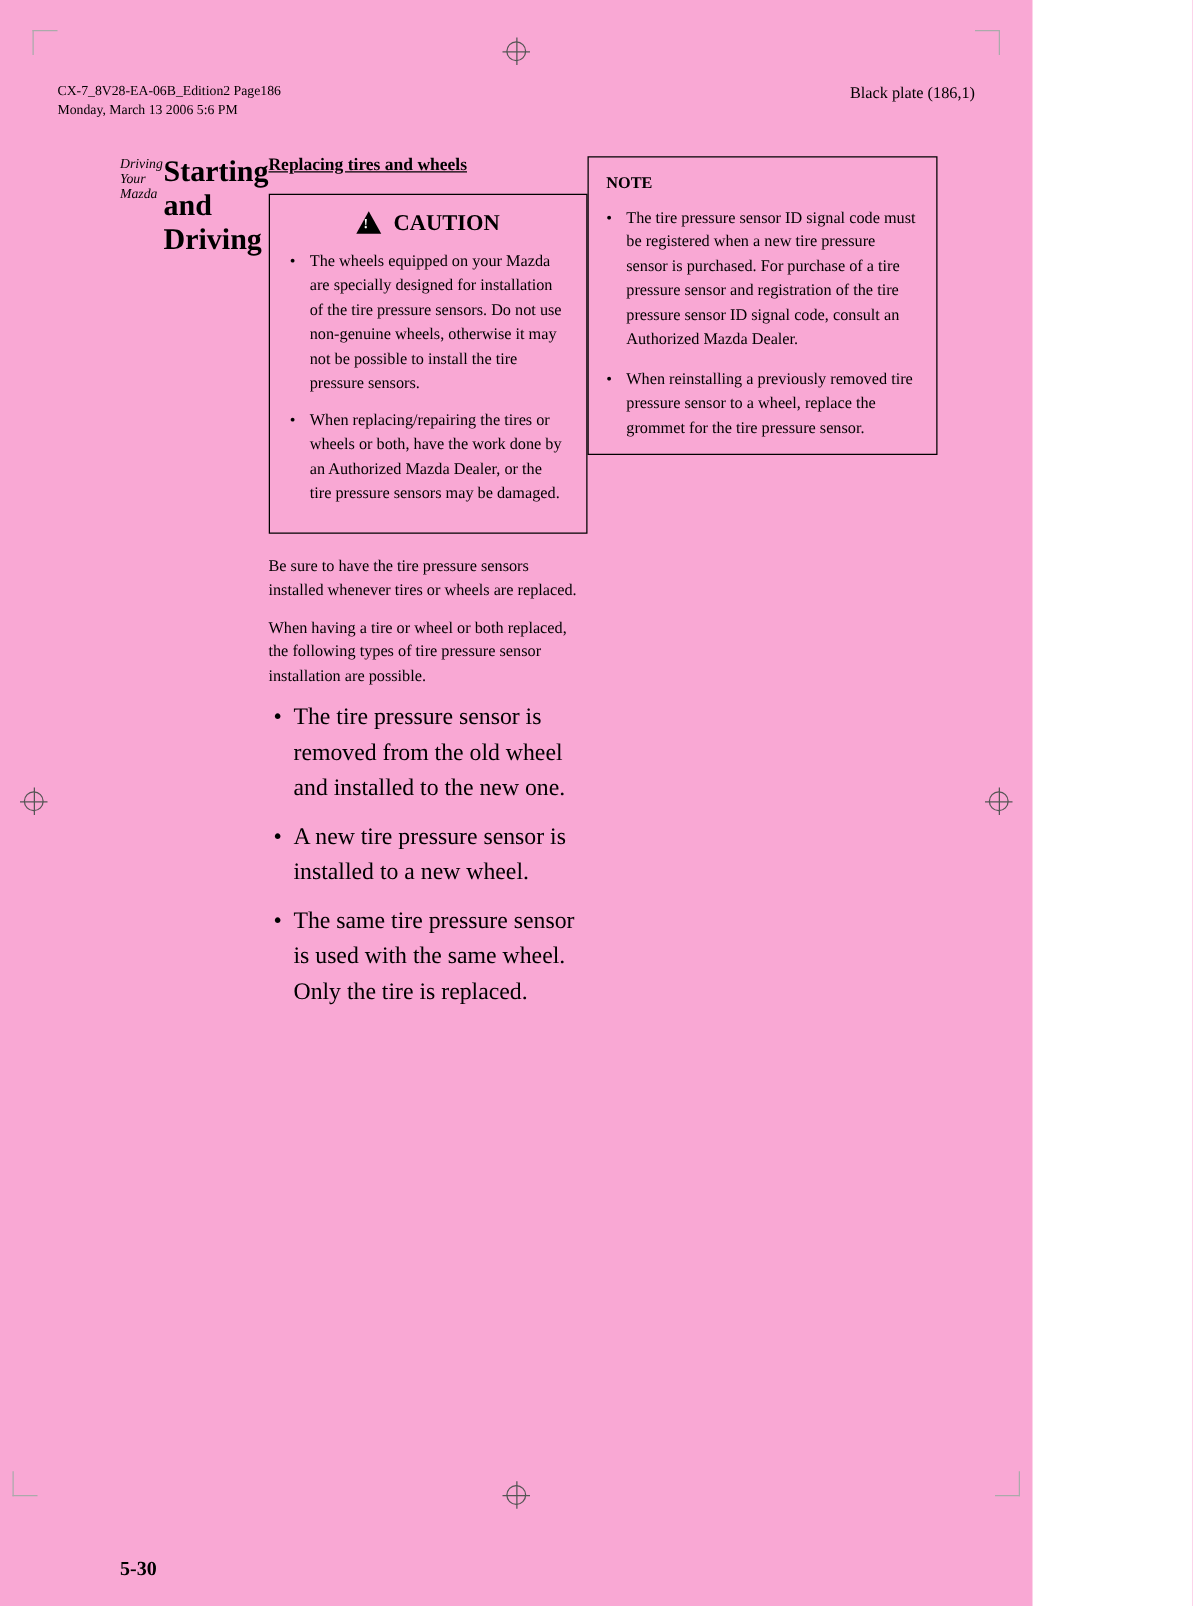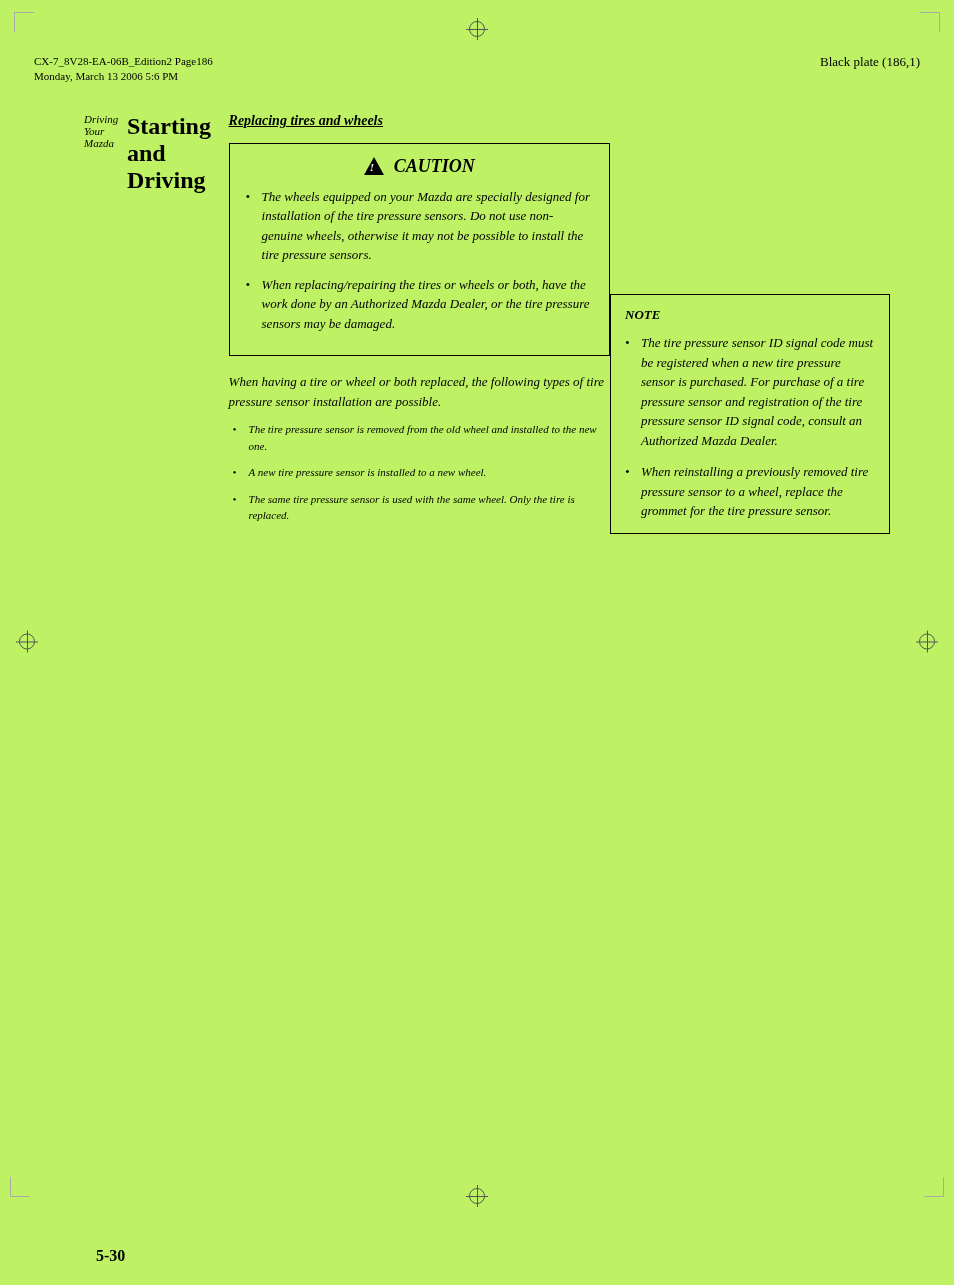--- a/index.html
+++ b/index.html
@@ -12,25 +12,25 @@
       width: 954px;
       min-height: 1285px;
       background: #ffffff;
       font-family: 'Times New Roman', Times, serif;
       font-size: 14px;
       color: #000000;
       position: relative;
     }
 
     .page-container {
-      width: 954px;
+      width: 826px;
       min-height: 1285px;
-      background: #bef264;
-      position: relative;
-      padding: 4px;
+      background: #f9a8d4;
+      position: relative;
+      padding: 16px;
     }
 
     
     .header-bar {
       display: flex;
       justify-content: space-between;
       align-items: flex-start;
       padding: 12px 30px 8px 30px;
       border-bottom: none;
     }
@@ -66,22 +66,21 @@
 
     .section-divider {
       border: none;
       border-top: 2px solid #000;
       margin-bottom: 20px;
     }
 
     
     .two-col {
       display: flex;
-      align-items: flex-end;
-      font-style: italic;
+      align-items: flex-start;
     }
 
     .left-col {
       flex: 1;
       min-width: 0;
     }
 
     .right-col {
       width: 280px;
       flex-shrink: 0;
@@ -178,21 +177,21 @@
     .bullet-list {
       list-style: none;
       padding: 0;
       margin-bottom: 0;
     }
 
     .bullet-list li {
       padding-left: 20px;
       position: relative;
       margin-bottom: 10px;
-      font-size: 11px;
+      font-size: 19px;
       line-height: 1.5;
     }
 
     .bullet-list li::before {
       content: "•";
       position: absolute;
       left: 4px;
     }
 
     
@@ -391,20 +390,21 @@
           <div class="caution-title">
             <span class="warning-triangle"></span>
             <span>CAUTION</span>
           </div>
           <ul class="caution-list">
             <li>The wheels equipped on your Mazda are specially designed for installation of the tire pressure sensors. Do not use non-genuine wheels, otherwise it may not be possible to install the tire pressure sensors.</li>
             <li>When replacing/repairing the tires or wheels or both, have the work done by an Authorized Mazda Dealer, or the tire pressure sensors may be damaged.</li>
           </ul>
         </div>
 
+        <p class="body-text">Be sure to have the tire pressure sensors installed whenever tires or wheels are replaced.</p>
         <p class="body-text">When having a tire or wheel or both replaced, the following types of tire pressure sensor installation are possible.</p>
 
         <ul class="bullet-list">
           <li>The tire pressure sensor is removed from the old wheel and installed to the new one.</li>
           <li>A new tire pressure sensor is installed to a new wheel.</li>
           <li>The same tire pressure sensor is used with the same wheel. Only the tire is replaced.</li>
         </ul>
 
       </div>
 

